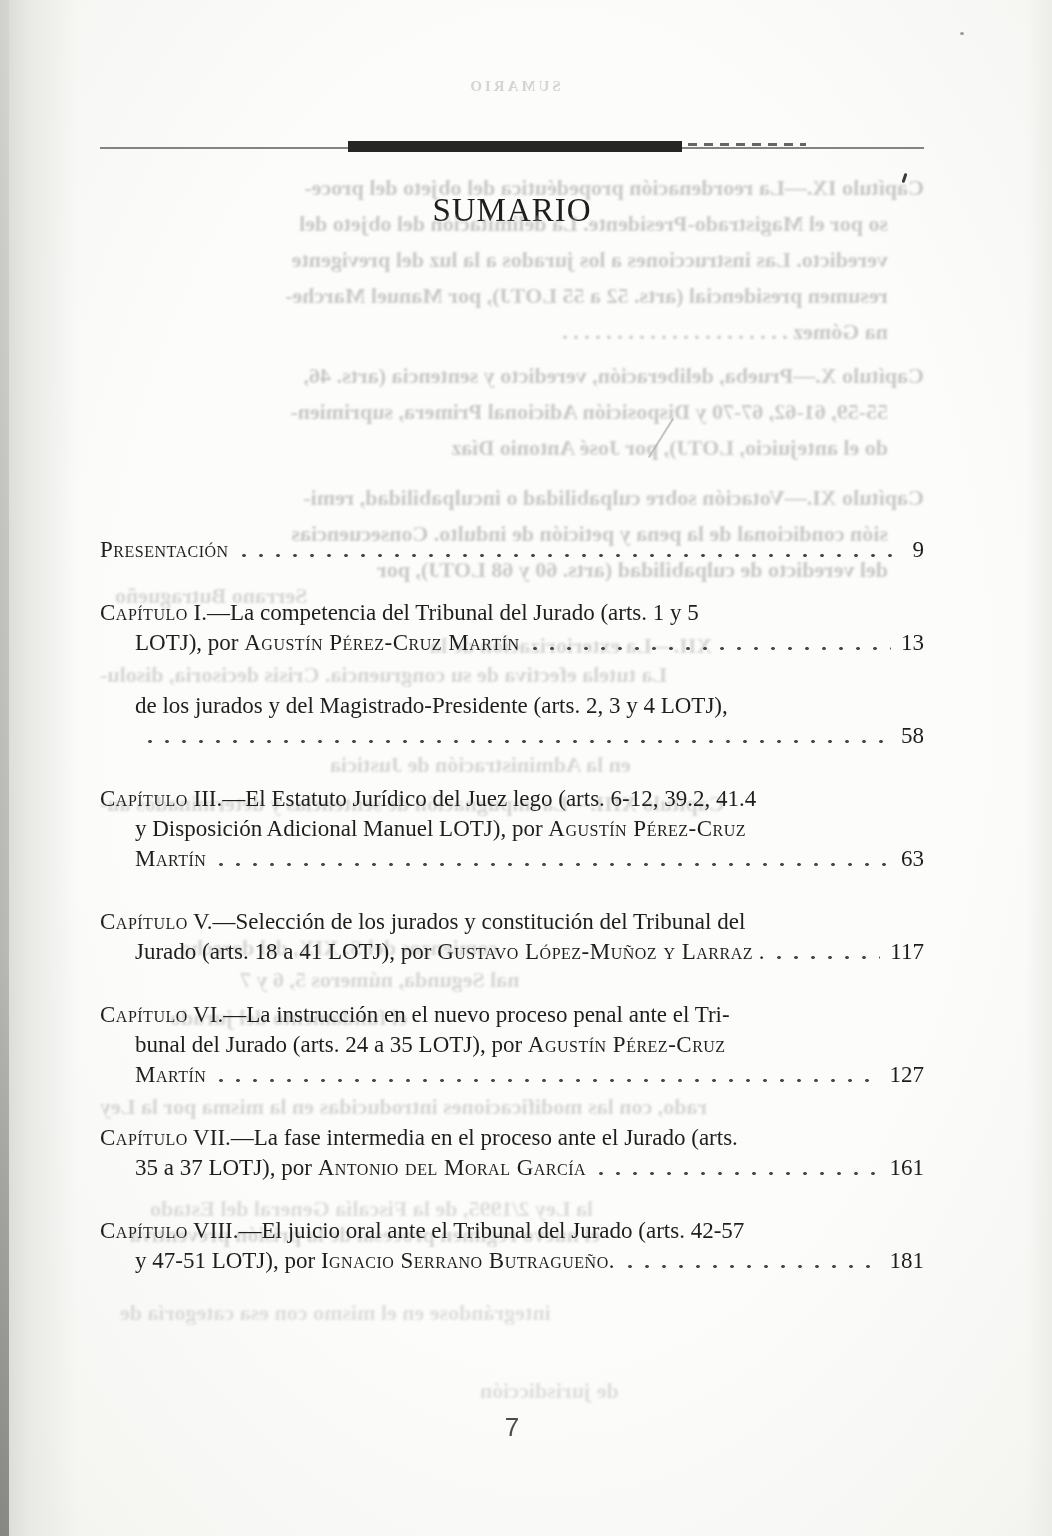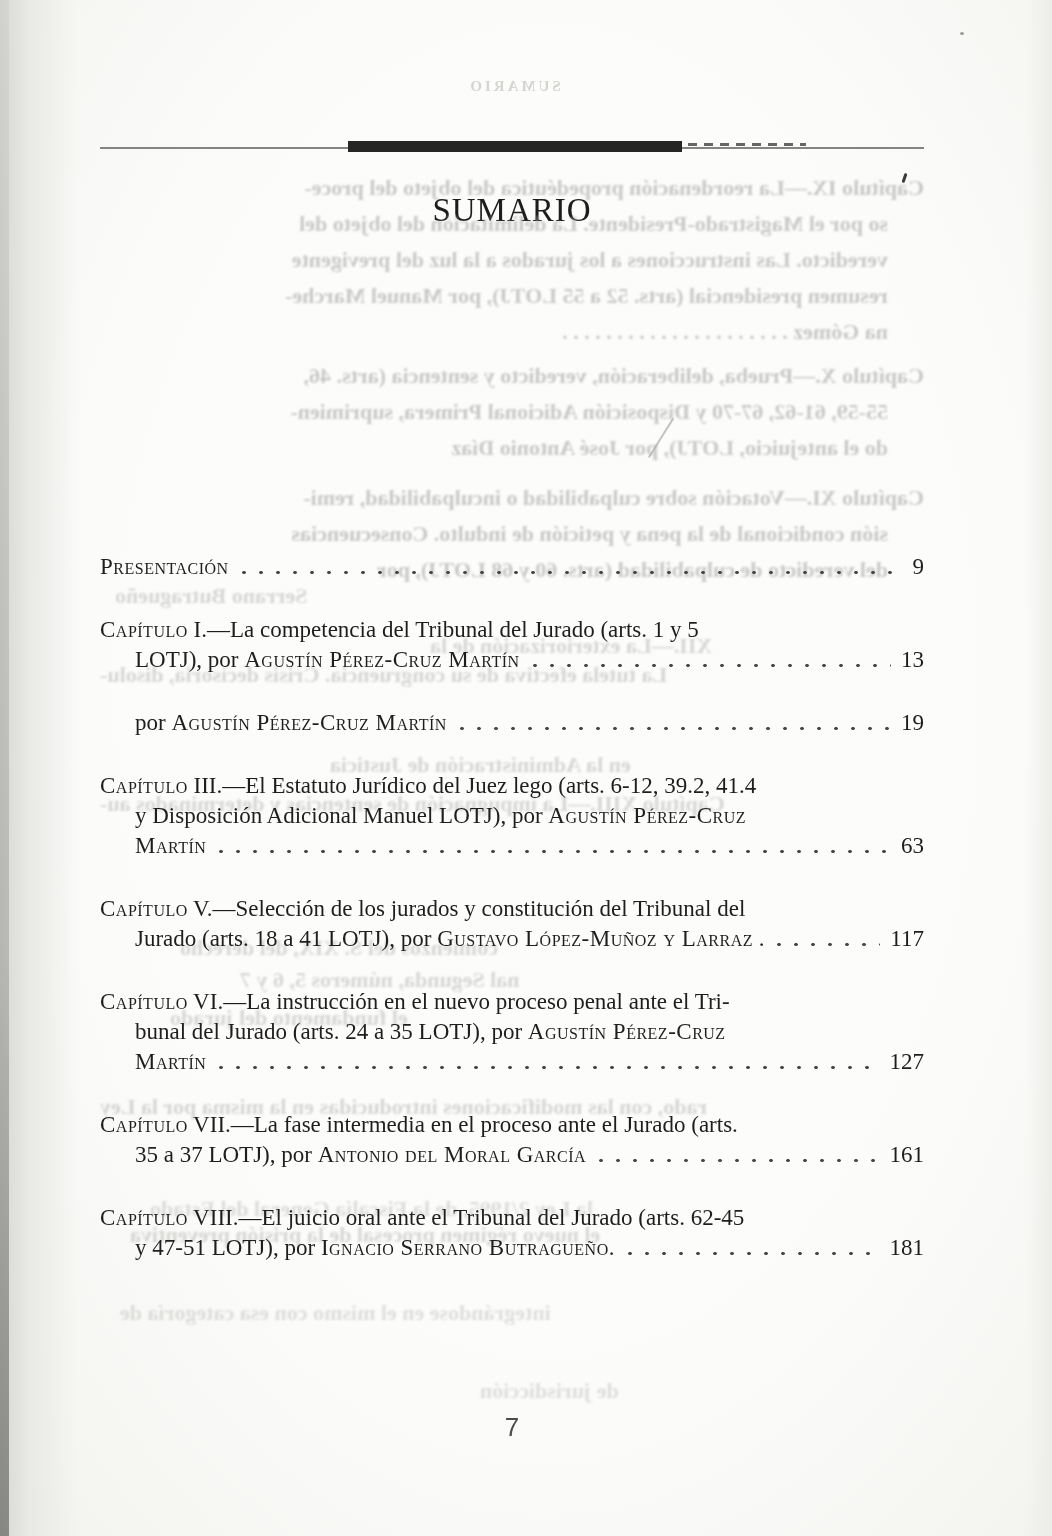--- a/index.html
+++ b/index.html
@@ -76,21 +76,21 @@
   .f5 { top: 935px;  left: 180px; }
   .f6 { top: 967px;  left: 240px; }
   .f7 { top: 1005px; left: 170px; }
   .f8 { top: 1094px; left: 100px; }
   .f9 { top: 1196px; left: 150px; opacity: .32; }
   .f10 { top: 1222px; left: 130px; }
   .f11 { top: 1300px; left: 120px; opacity: .30; }
   .f12 { top: 1378px; left: 480px; opacity: .30; }
 
   
-  #toc { position: absolute; top: 552px; left: 100px; width: 824px; }
+  #toc { position: absolute; top: 535px; left: 100px; width: 824px; }
   .entry { margin-bottom: 33px; }
   .line {
     display: flex; align-items: baseline;
     font-size: 23px; line-height: 30px; white-space: pre;
   }
   .cont { padding-left: 35px; }
   .txt { flex: 0 0 auto; white-space: pre; }
   .sc { font-variant: small-caps; letter-spacing: 0.5px; }
   .leader {
     flex: 1 1 auto; min-width: 14px; height: 7px;
@@ -169,42 +169,43 @@
 
   <div id="toc">
       <div class="entry">
         <div class="line"><span class="txt"><span class="sc">Presentación</span></span><span class="leader"></span><span class="pg">9</span></div>
       </div>
       <div class="entry">
         <div class="line"><span class="txt"><span class="sc">Capítulo</span><span> I.—La competencia del Tribunal del Jurado (arts. 1 y 5</span></span></div>
         <div class="line cont"><span class="txt"><span>LOTJ), por </span><span class="sc">Agustín Pérez-Cruz Martín</span></span><span class="leader"></span><span class="pg">13</span></div>
       </div>
       <div class="entry">
-        <div class="line cont"><span class="txt"><span>por </span><span class="sc">Agustín Pérez-Cruz Martín</span></span><span class="leader"></span><span class="pg">19</span></div>
+        <div class="line cont"><span class="txt"><span>de los jurados y del Magistrado-Presidente (arts. 2, 3 y 4 LOTJ),</span></span></div>
+        <div class="line cont"><span class="leader"></span><span class="pg">58</span></div>
       </div>
       <div class="entry">
         <div class="line"><span class="txt"><span class="sc">Capítulo</span><span> III.—El Estatuto Jurídico del Juez lego (arts. 6-12, 39.2, 41.4</span></span></div>
         <div class="line cont"><span class="txt"><span>y Disposición Adicional Manuel LOTJ), por </span><span class="sc">Agustín Pérez-Cruz</span></span></div>
         <div class="line cont"><span class="txt"><span class="sc">Martín</span></span><span class="leader"></span><span class="pg">63</span></div>
       </div>
       <div class="entry">
         <div class="line"><span class="txt"><span class="sc">Capítulo</span><span> V.—Selección de los jurados y constitución del Tribunal del</span></span></div>
         <div class="line cont"><span class="txt"><span>Jurado (arts. 18 a 41 LOTJ), por </span><span class="sc">Gustavo López-Muñoz y Larraz</span><span> .</span></span><span class="leader"></span><span class="pg">117</span></div>
       </div>
       <div class="entry">
         <div class="line"><span class="txt"><span class="sc">Capítulo</span><span> VI.—La instrucción en el nuevo proceso penal ante el Tri-</span></span></div>
         <div class="line cont"><span class="txt"><span>bunal del Jurado (arts. 24 a 35 LOTJ), por </span><span class="sc">Agustín Pérez-Cruz</span></span></div>
         <div class="line cont"><span class="txt"><span class="sc">Martín</span></span><span class="leader"></span><span class="pg">127</span></div>
       </div>
       <div class="entry">
         <div class="line"><span class="txt"><span class="sc">Capítulo</span><span> VII.—La fase intermedia en el proceso ante el Jurado (arts.</span></span></div>
         <div class="line cont"><span class="txt"><span>35 a 37 LOTJ), por </span><span class="sc">Antonio del Moral García</span></span><span class="leader"></span><span class="pg">161</span></div>
       </div>
       <div class="entry">
-        <div class="line"><span class="txt"><span class="sc">Capítulo</span><span> VIII.—El juicio oral ante el Tribunal del Jurado (arts. 62-45</span></span></div>
+        <div class="line"><span class="txt"><span class="sc">Capítulo</span><span> VIII.—El juicio oral ante el Tribunal del Jurado (arts. 42-57</span></span></div>
         <div class="line cont"><span class="txt"><span>y 47-51 LOTJ), por </span><span class="sc">Ignacio Serrano Butragueño.</span></span><span class="leader"></span><span class="pg">181</span></div>
       </div>
     </div>
 
   <div class="folio">7</div>
 
   <div class="art-tick"></div>
   <div class="art-slash"></div>
   <div class="art-speck"></div>
 

